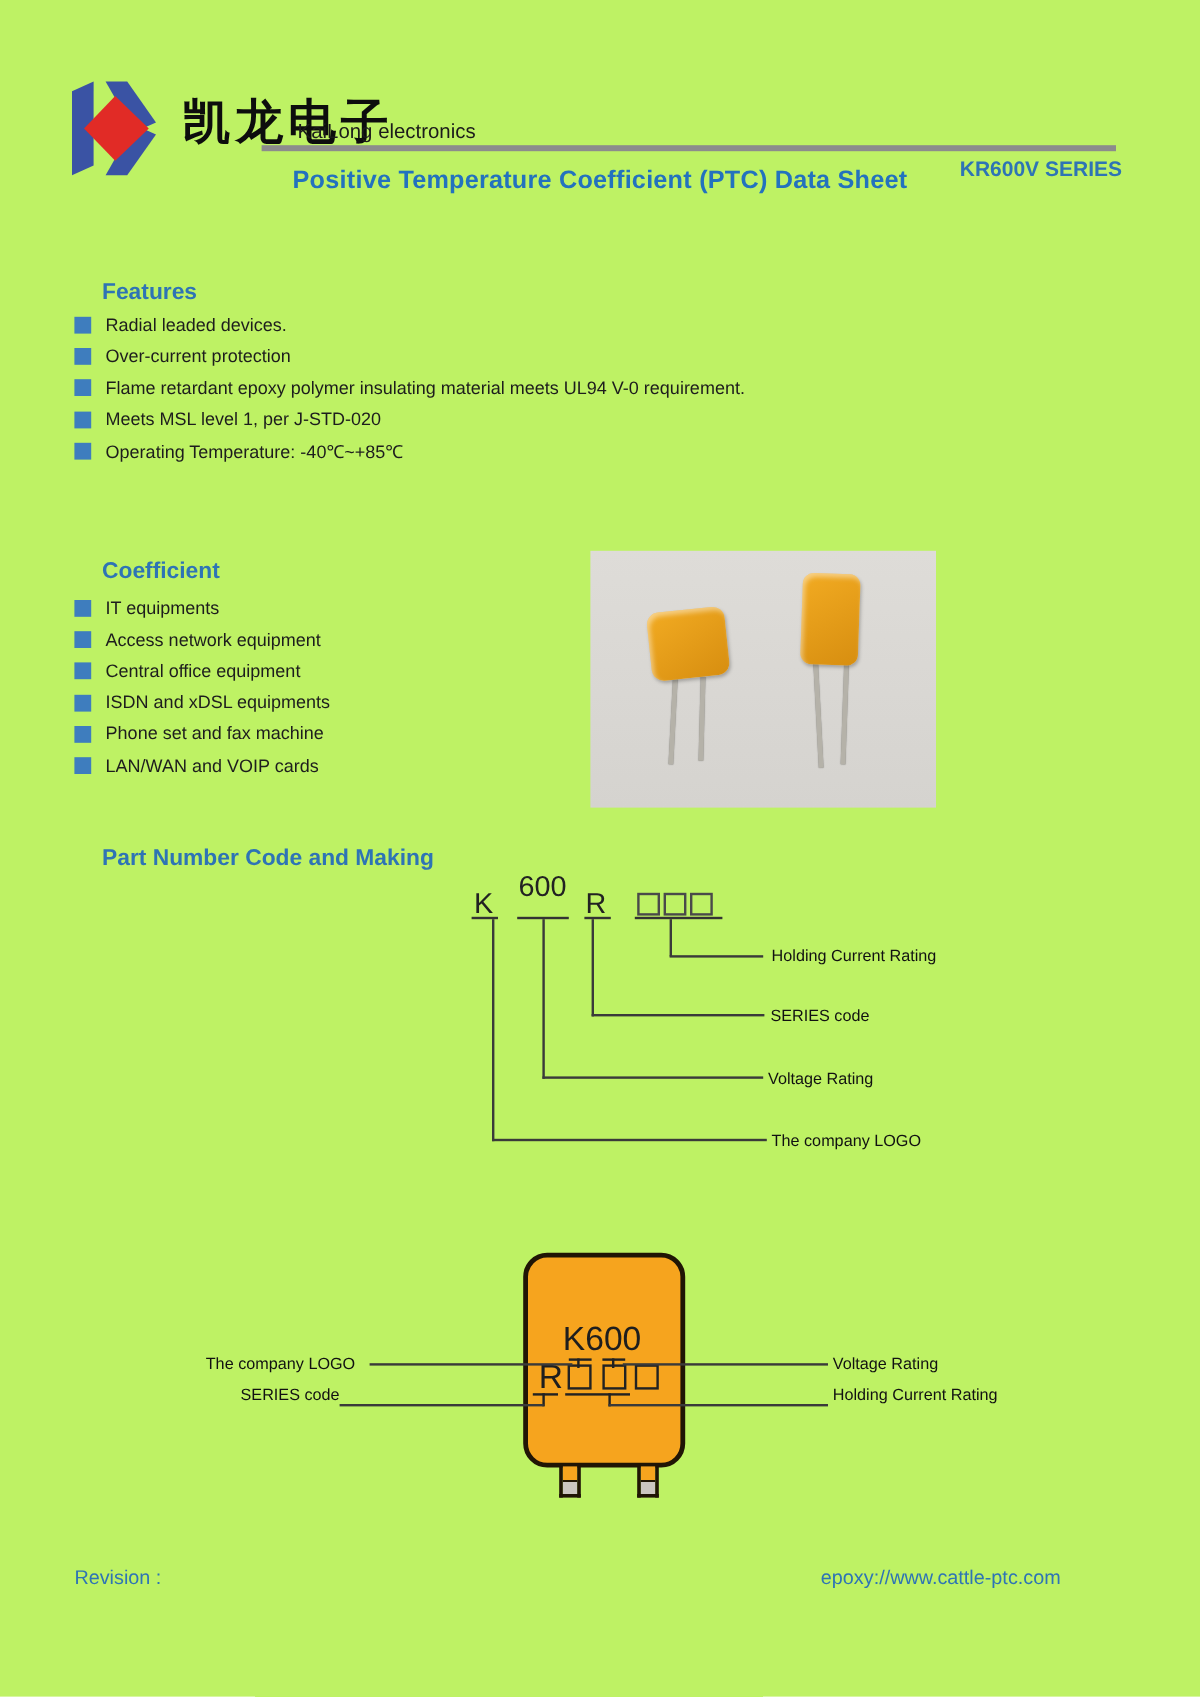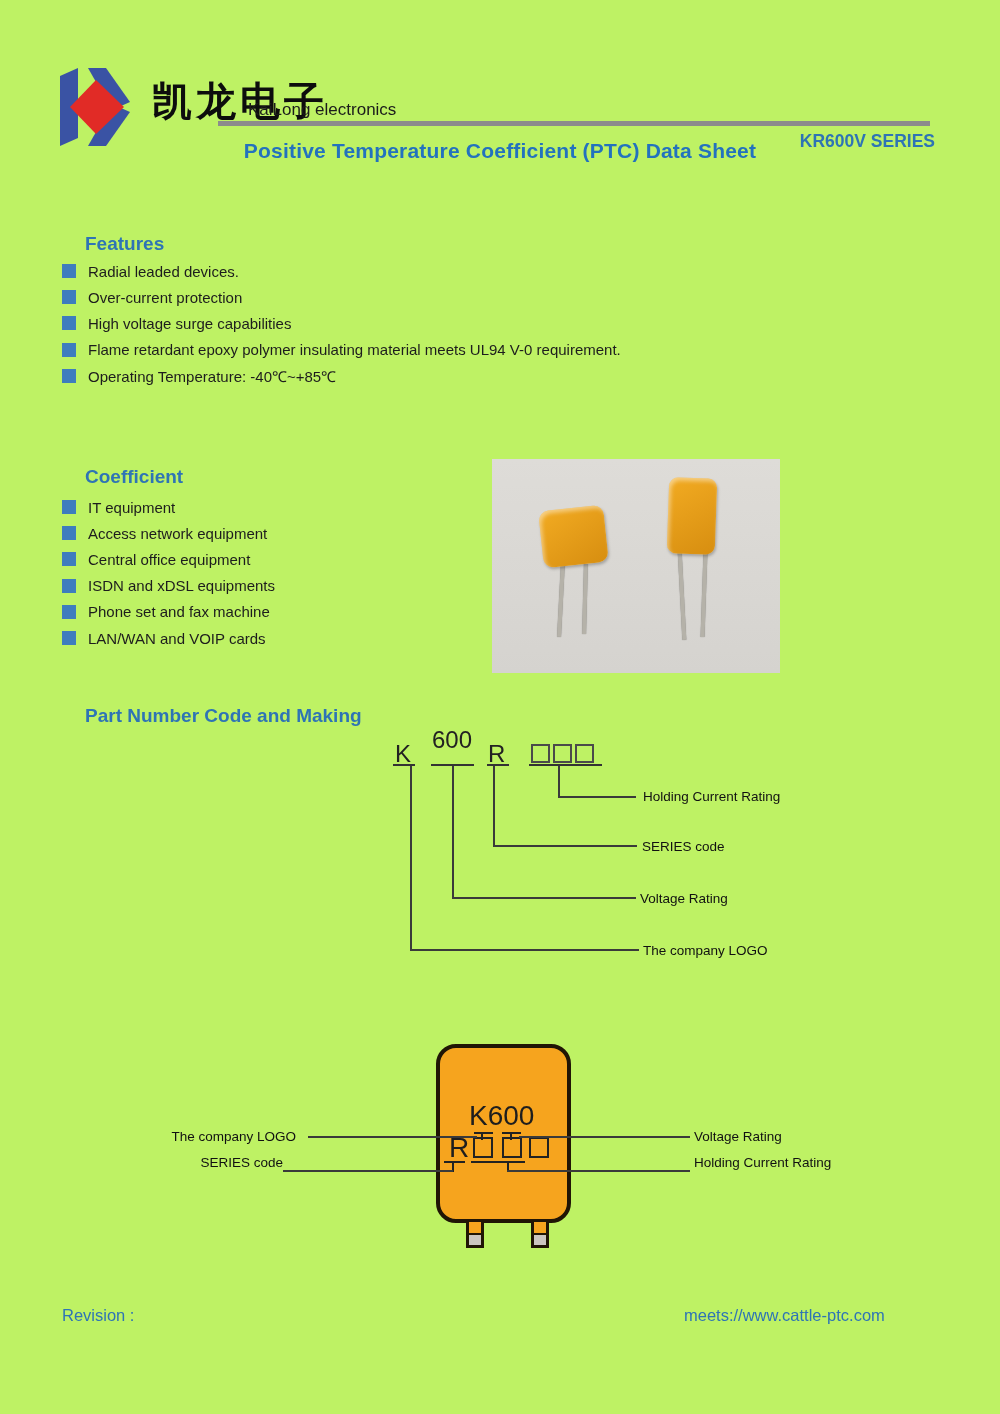--- a/index.html
+++ b/index.html
@@ -72,37 +72,37 @@
     <li>
         <span class="bullet"></span>
         <span class="btext">Radial leaded devices.</span>
       </li>
     <li>
         <span class="bullet"></span>
         <span class="btext">Over-current protection</span>
       </li>
     <li>
         <span class="bullet"></span>
-        <span class="btext">High voltage surge capabilities</span>
+        <span class="btext">Flame retardant epoxy polymer insulating material meets UL94 V-0 requirement.</span>
       </li>
     <li>
         <span class="bullet"></span>
-        <span class="btext">Flame retardant epoxy polymer insulating material meets UL94 V-0 requirement.</span>
+        <span class="btext">Meets MSL level 1, per J-STD-020</span>
       </li>
     <li>
         <span class="bullet"></span>
         <span class="btext">Operating Temperature: -40℃~+85℃</span>
       </li>
   </ul>
 
   <div class="abs sec-head" style="left:62px; top:466px;">Coefficient</div>
   <ul class="abs blist" style="left:62px; top:494px;">
     <li>
         <span class="bullet"></span>
-        <span class="btext">IT equipment</span>
+        <span class="btext">IT equipments</span>
       </li>
     <li>
         <span class="bullet"></span>
         <span class="btext">Access network equipment</span>
       </li>
     <li>
         <span class="bullet"></span>
         <span class="btext">Central office equipment</span>
       </li>
     <li>
@@ -182,15 +182,15 @@
   <div class="abs hline" style="left:283px; top:1170px; width:170px;"></div>
   <div class="abs hline" style="left:519px; top:1136px; width:171px;"></div>
   <div class="abs hline" style="left:507px; top:1170px; width:183px;"></div>
 
   <div class="abs callout" style="left:160px; top:1129px; width:136px; text-align:right;">The company LOGO</div>
   <div class="abs callout" style="left:160px; top:1155px; width:123px; text-align:right;">SERIES code</div>
   <div class="abs callout" style="left:694px; top:1129px;">Voltage Rating</div>
   <div class="abs callout" style="left:694px; top:1155px;">Holding Current Rating</div>
 
   <div class="abs foot" style="left:62px; top:1306px;">Revision :</div>
-  <a class="abs foot" style="left:684px; top:1306px; text-decoration:none; color:#2e74b5;" href="#">meets://www.cattle-ptc.com</a>
+  <a class="abs foot" style="left:684px; top:1306px; text-decoration:none; color:#2e74b5;" href="#">epoxy://www.cattle-ptc.com</a>
 
 </div>
 
 </body></html>

